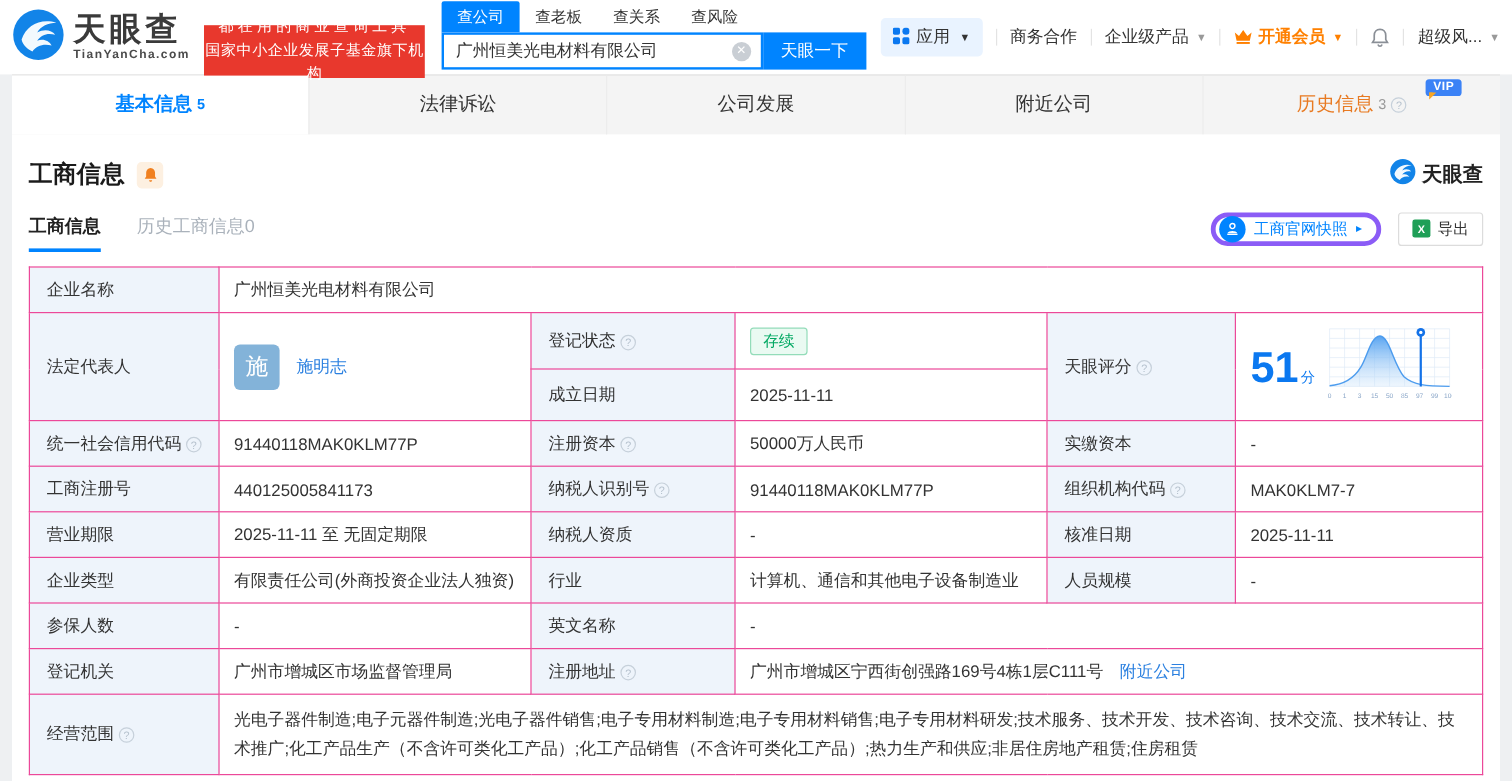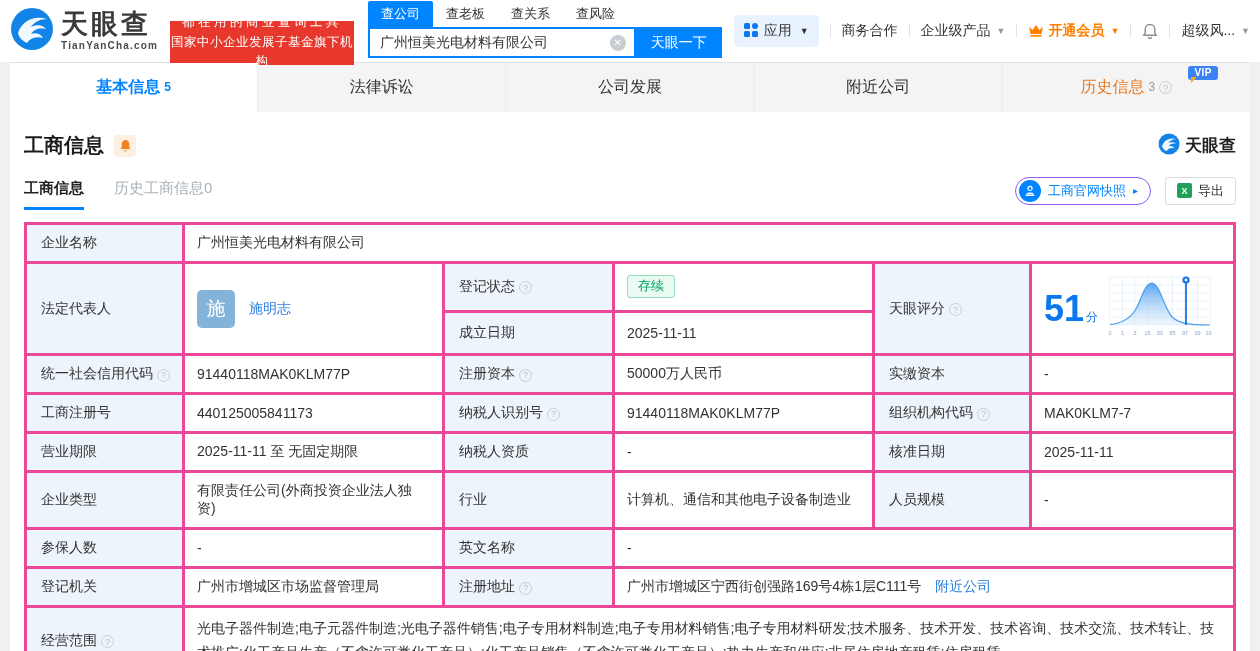--- a/index.html
+++ b/index.html
@@ -52,28 +52,28 @@
   .card-head { display:flex; align-items:center; padding-top:20px; }
   .card-title { font-size:20px; font-weight:bold; color:#1a1a1a; }
   .bell-badge { width:22px; height:22px; background:#fdf0e1; border-radius:4px; display:flex; align-items:center; justify-content:center; margin-left:10px; cursor:pointer; }
   .watermark { margin-left:auto; display:flex; align-items:center; gap:5px; }
   .watermark-txt { font-size:17px; font-weight:bold; color:#222; }
   
   .toolbar { display:flex; align-items:center; margin-top:20px; margin-bottom:12px; }
   .subtab { font-size:15px; color:#222; font-weight:bold; padding-bottom:9px; border-bottom:3px solid #0084ff; cursor:pointer; }
   .subtab.muted { color:#aab2bb; font-weight:normal; border-bottom:3px solid transparent; margin-left:30px; }
   .tool-btns { margin-left:auto; display:flex; align-items:center; gap:14px; position:relative; top:-4px; }
-  .snap-btn { height:28px; border:1px solid #8b5cf6; border-radius:14px; background:#fff; color:#0084ff; font-size:13px; display:flex; align-items:center; gap:7px; padding:0 12px 0 3px; cursor:pointer; font-family:inherit; }
+  .snap-btn { height:28px; border:4px solid #8b5cf6; border-radius:14px; background:#fff; color:#0084ff; font-size:13px; display:flex; align-items:center; gap:7px; padding:0 12px 0 3px; cursor:pointer; font-family:inherit; }
   .snap-circle { width:22px; height:22px; border-radius:50%; background:#0084ff; display:flex; align-items:center; justify-content:center; }
   .snap-arrow { font-size:10px; }
   .export-btn { height:28px; border:1px solid #dcdcdc; border-radius:3px; background:#fff; color:#333; font-size:13px; display:flex; align-items:center; gap:6px; padding:0 11px; cursor:pointer; font-family:inherit; }
   .xls-icon { width:15px; height:15px; background:#1f9f57; border-radius:2px; color:#fff; font-size:9px; font-weight:bold; display:flex; align-items:center; justify-content:center; }
   
   table.info { width:100%; border-collapse:collapse; table-layout:fixed; font-size:14px; color:#333; }
-  table.info td { border:3px solid #ec4899; vertical-align:middle; }
+  table.info td { border:1px solid #ec4899; vertical-align:middle; }
   td.lbl { background:#eef4fb; padding:9px 8px 9px 14px; height:38px; }
   td.val { background:#fff; padding:9px 12px; }
   .badge-active { display:inline-block; border:1px solid #93dcb9; background:#eafaf2; color:#00a862; font-size:13px; padding:2px 10px; border-radius:3px; line-height:1.3; }
   .rep { display:flex; align-items:center; gap:14px; }
   .avatar { width:38px; height:38px; background:#83b3d9; border-radius:5px; color:#fff; font-size:19px; display:flex; align-items:center; justify-content:center; cursor:pointer; }
   a.lnk { color:#2b80e0; text-decoration:none; cursor:pointer; }
   .score-cell { display:flex; align-items:center; gap:10px; }
   .score-num { font-size:36px; font-weight:bold; color:#0b78f0; line-height:1; }
   .score-unit { font-size:12px; color:#0b78f0; margin-left:2px; }
   .scope { line-height:1.7; }

